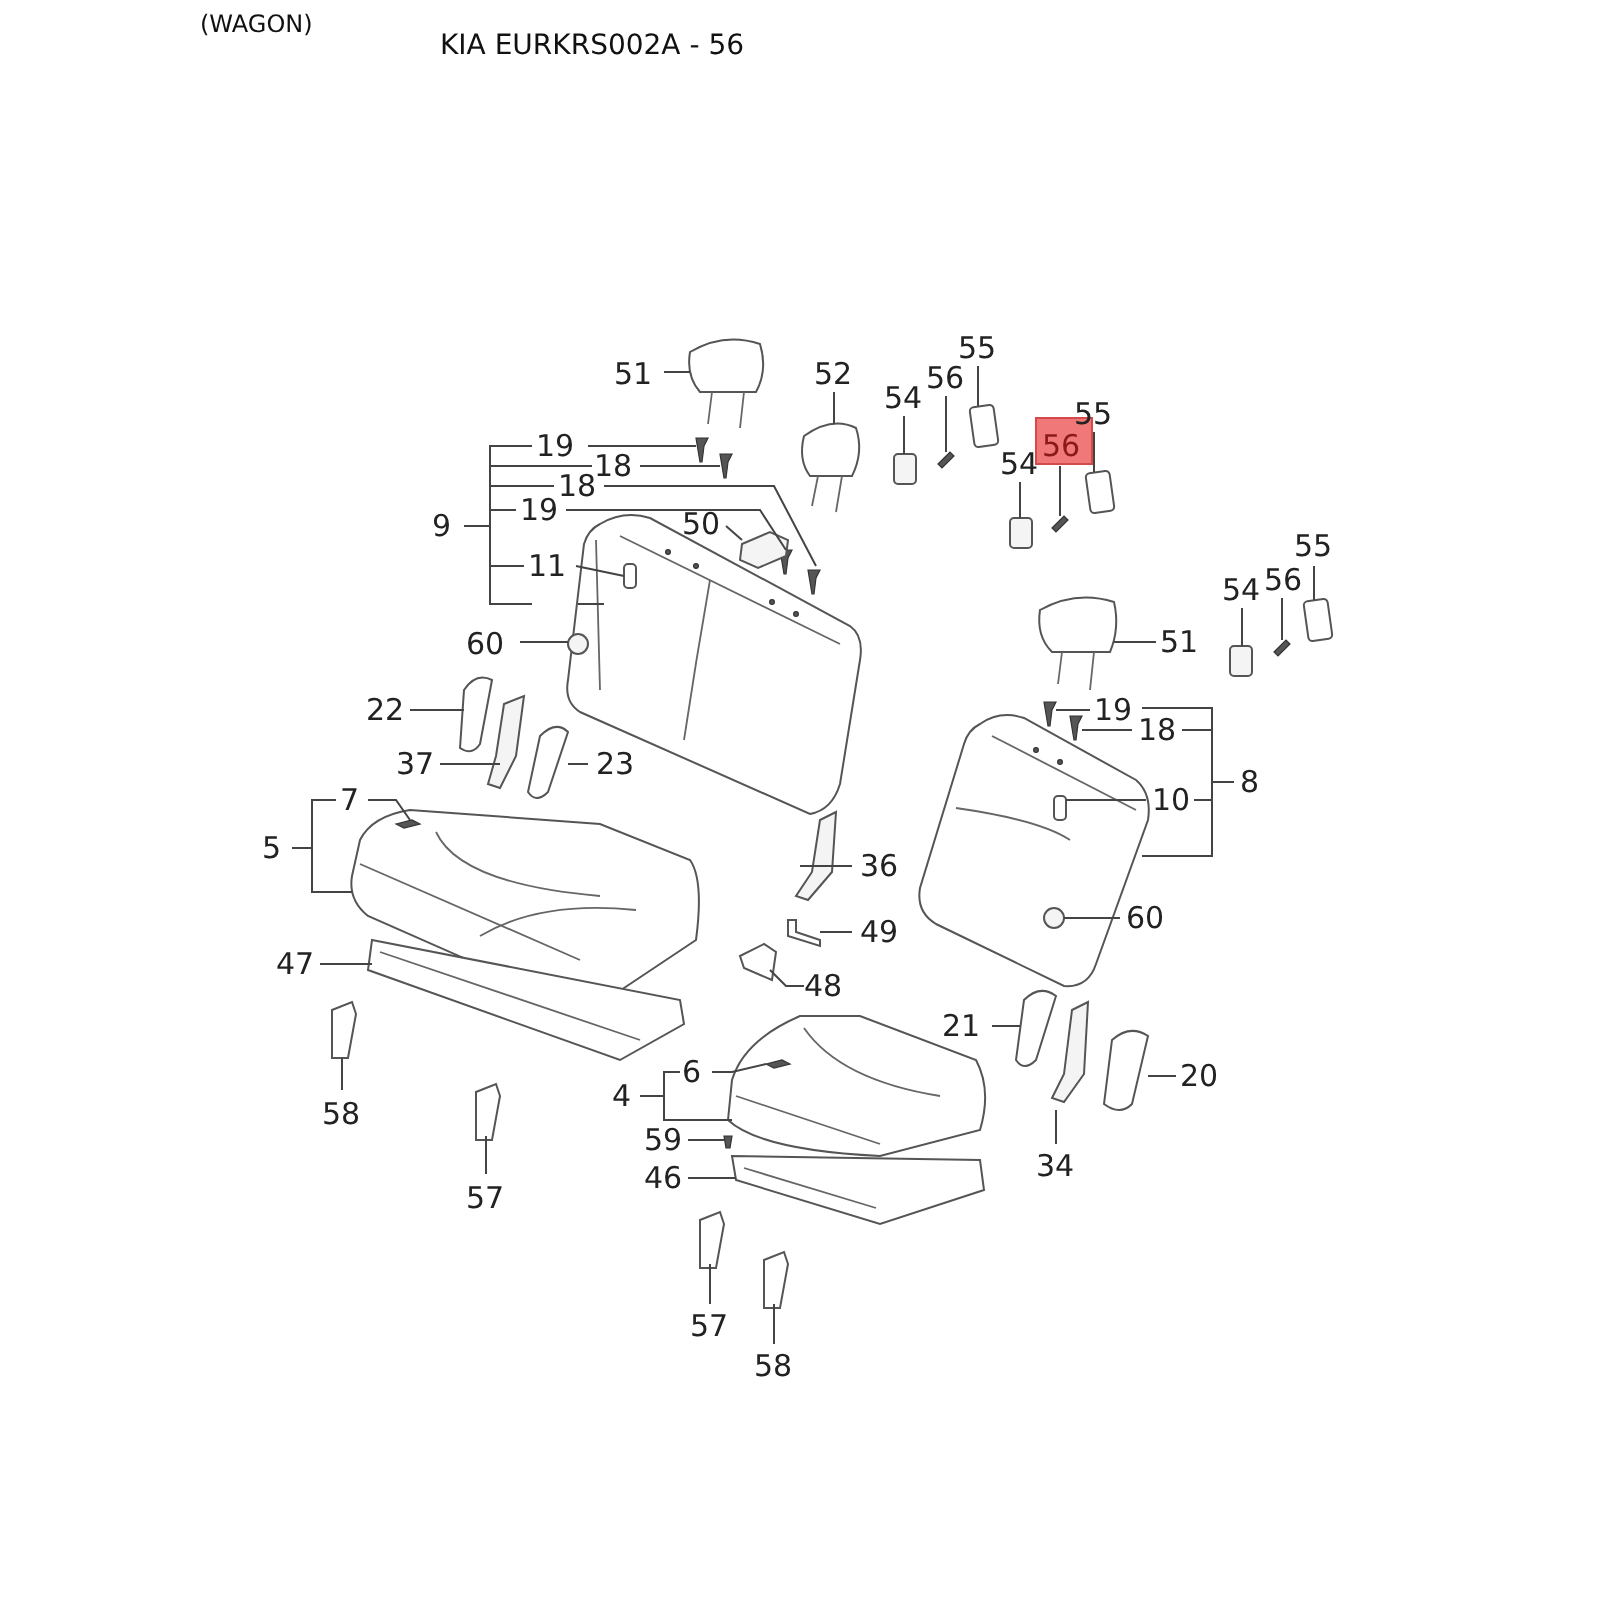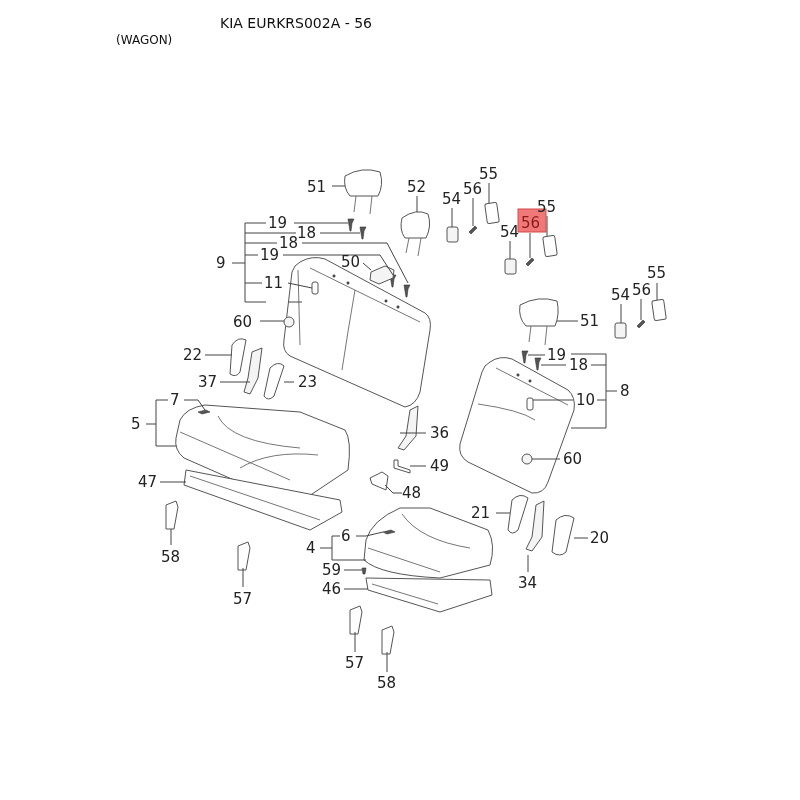--- a/index.html
+++ b/index.html
@@ -1,19 +1,19 @@
 <!DOCTYPE html>
 <html><head>
 <meta charset="utf-8">
 <style>
   html, body { margin: 0; padding: 0; background: #ffffff; }
   body { width: 800px; height: 800px; position: relative; overflow: hidden;
          font-family: "DejaVu Sans", sans-serif; color: #222; }
   .hdr { position: absolute; font-size: 12px; color: #111; }
-  #hdr-variant { left: 116px; top: 5px; margin-top: 28px; }
+  #hdr-variant { left: 100px; top: 5px; }
   #hdr-code { left: 220px; top: 15px; font-size: 14px; }
   svg#diagram { position: absolute; left: 0; top: 0; }
   svg text.lbl { font-family: "DejaVu Sans", sans-serif; font-size: 15px; fill: #222; }
   svg .part { fill: #fff; stroke: #555; stroke-width: 1; }
   svg .partfill { fill: #f4f4f4; stroke: #555; stroke-width: 1; }
   svg .detail { fill: none; stroke: #666; stroke-width: 0.9; }
   svg .lead { fill: none; stroke: #444; stroke-width: 1; }
   svg .dark { fill: #555; stroke: #333; stroke-width: 0.6; }
   svg .hl-box { stroke: #d24a4a; stroke-width: 1; }
 </style>

